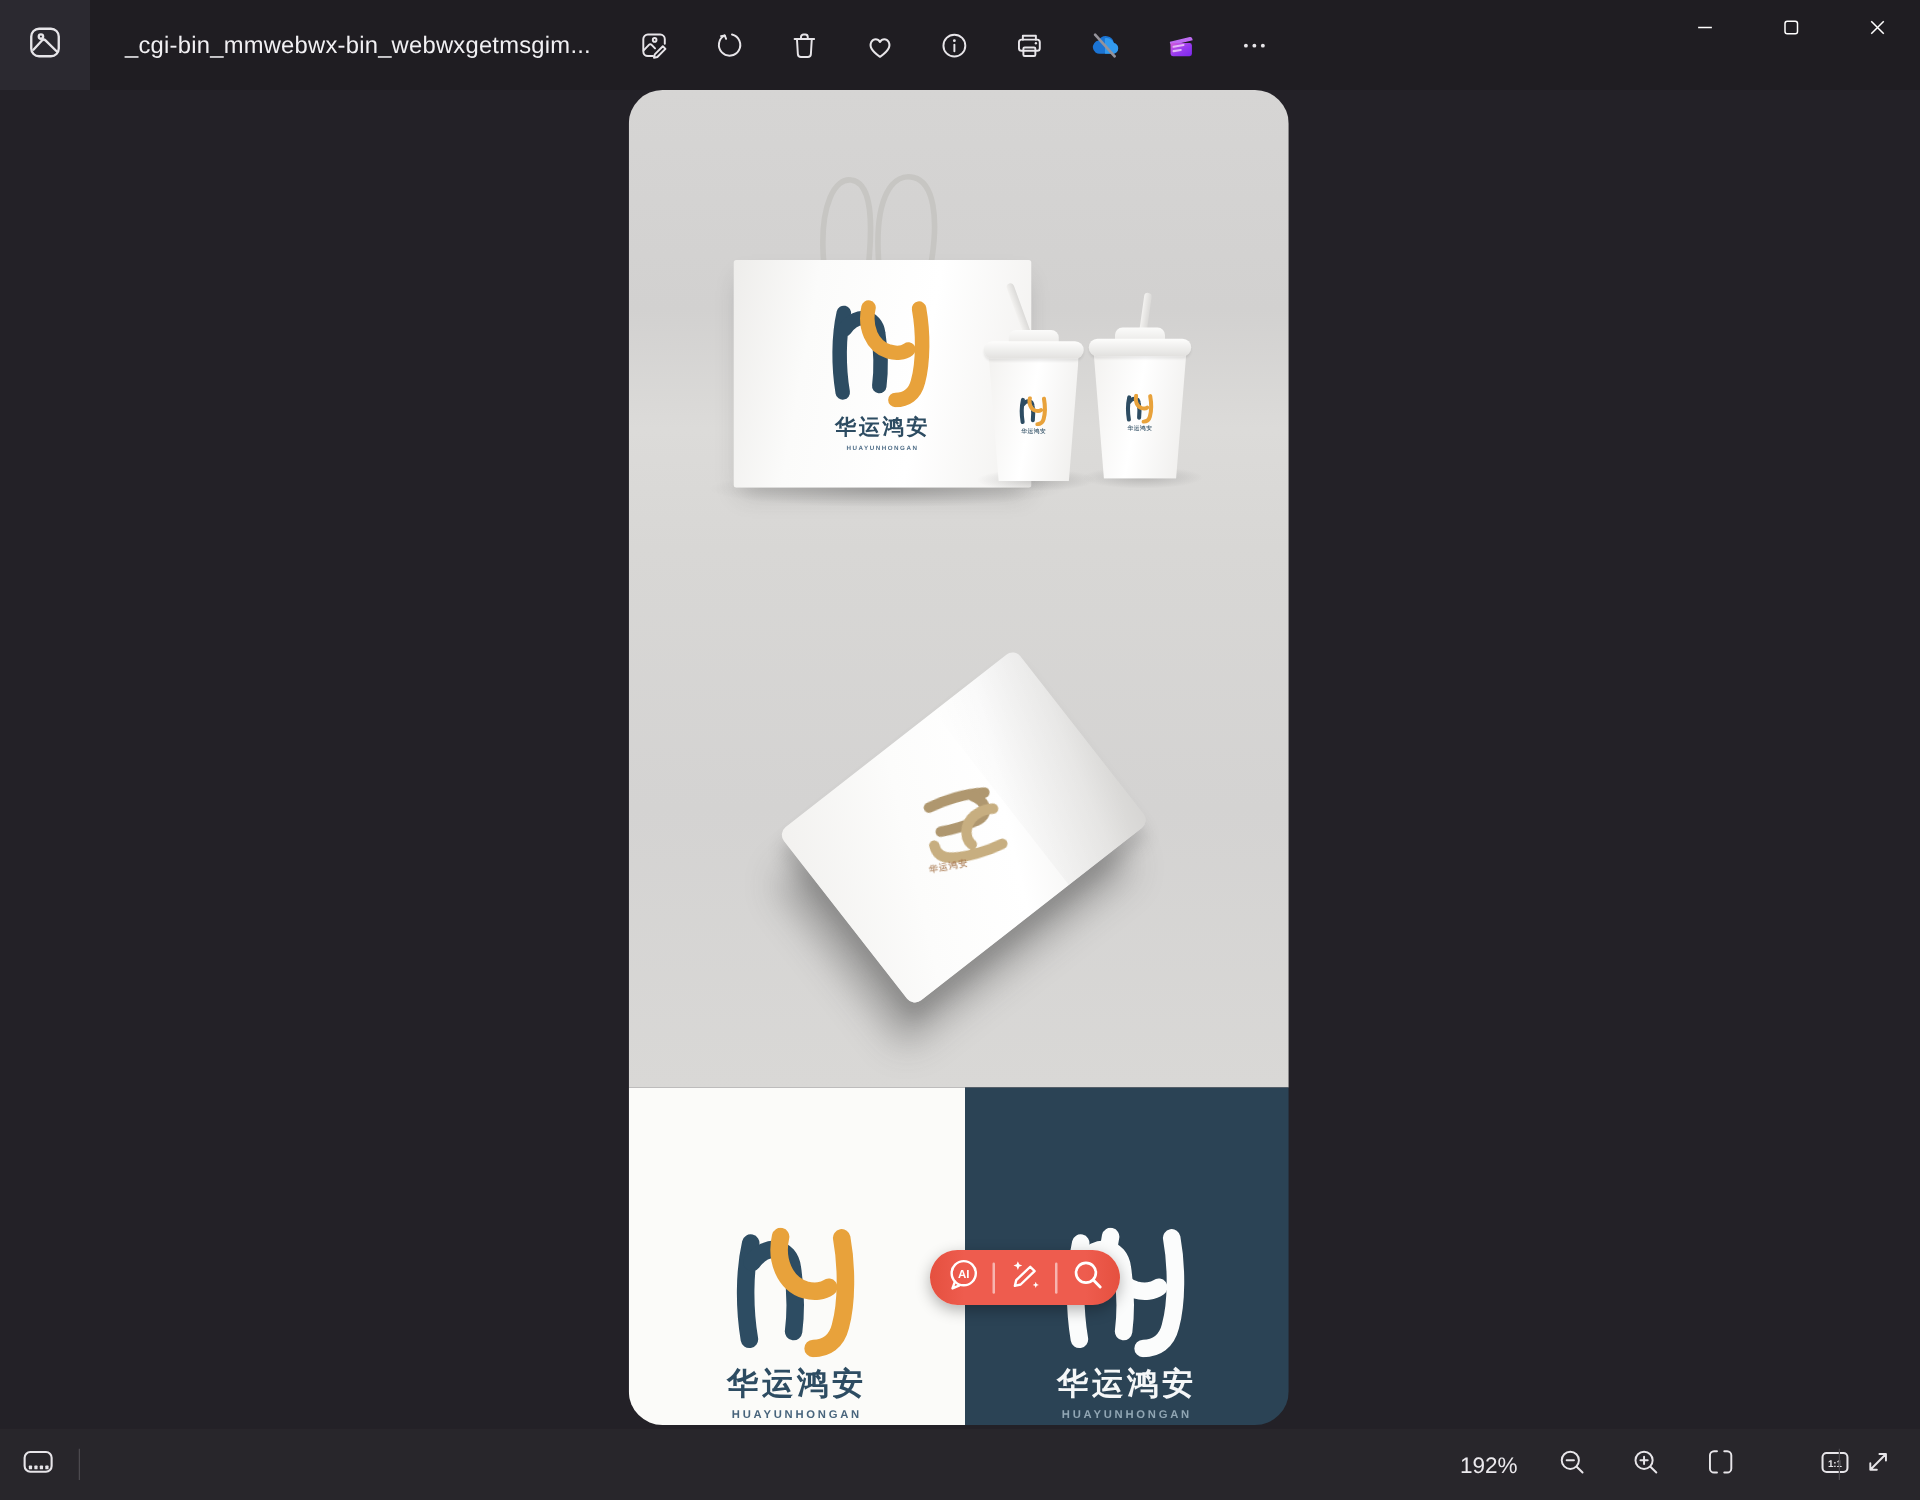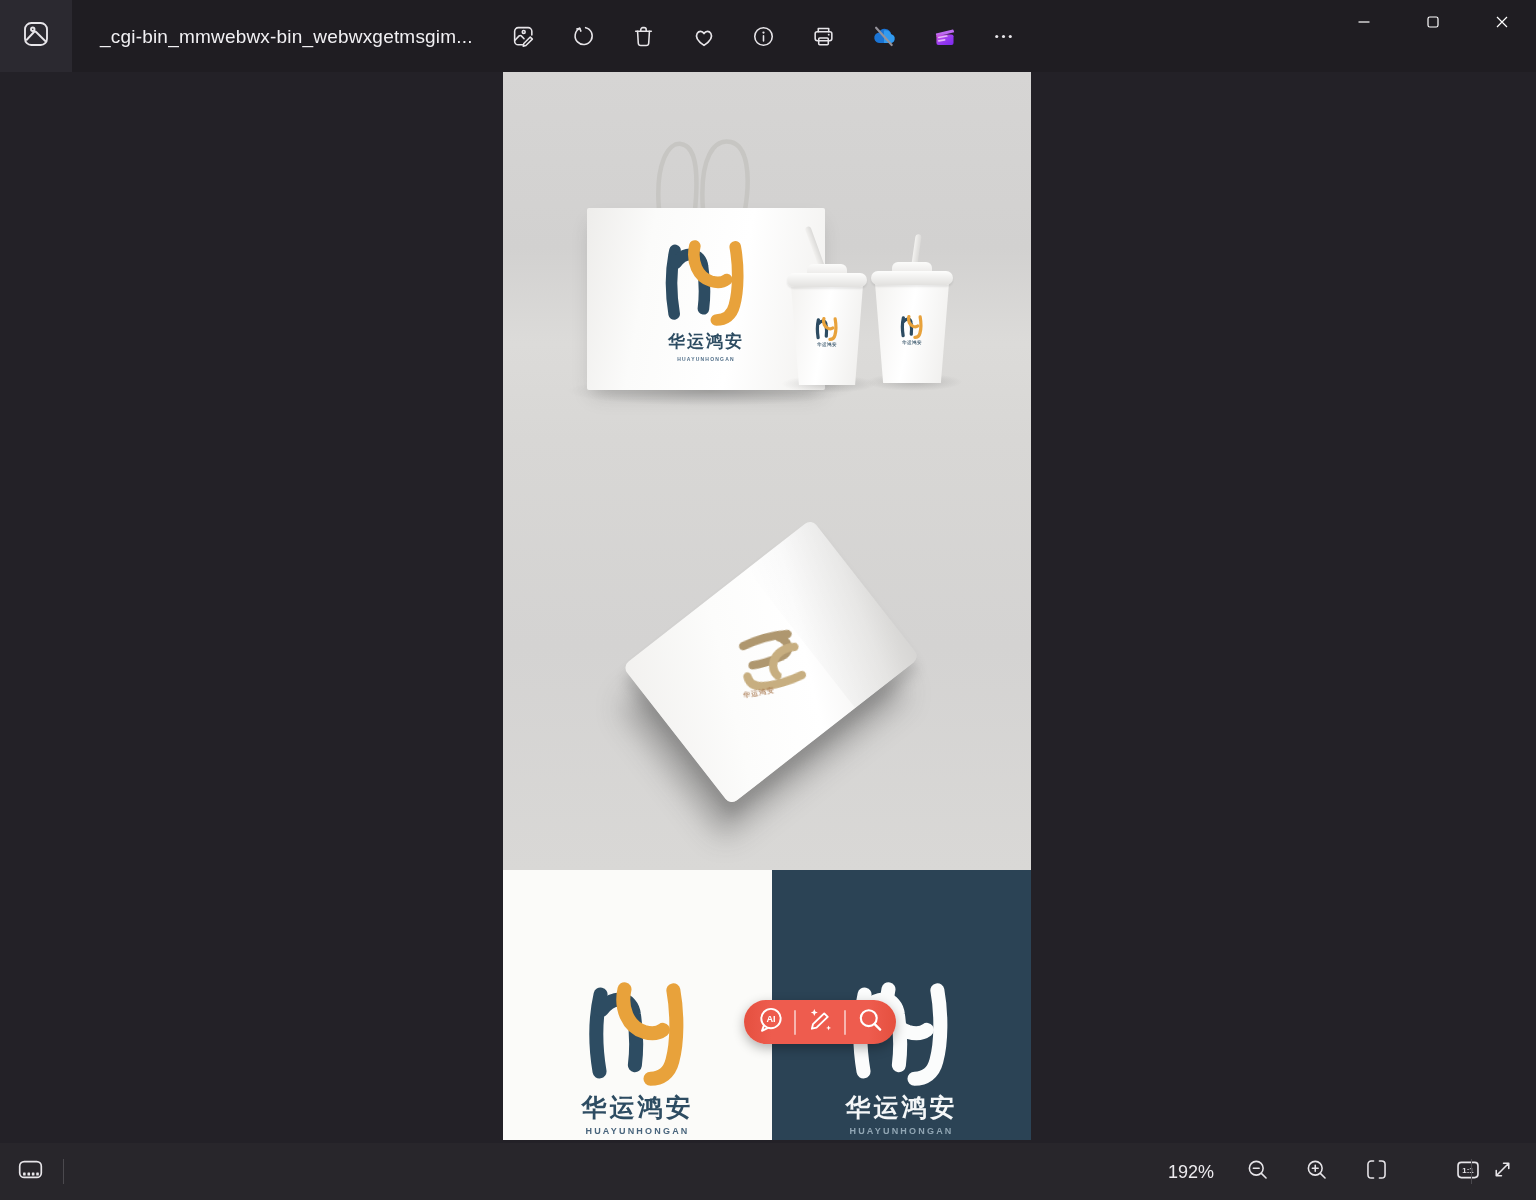--- a/index.html
+++ b/index.html
@@ -14,21 +14,21 @@
   .tbtn{width:41px;height:41px;display:flex;align-items:center;justify-content:center;border-radius:6px;background:transparent;border:none;padding:0;cursor:pointer;}
   .tbtn svg{display:block;}
   .icon-stroke{fill:none;stroke:#e7e5e9;stroke-width:1.5;stroke-linecap:round;stroke-linejoin:round;}
   .icon-fill{fill:#e7e5e9;stroke:none;}
   .win-controls{position:absolute;right:0;top:0;display:flex;height:44px;}
   .wbtn{width:69px;height:44px;display:flex;align-items:center;justify-content:center;background:transparent;border:none;padding:0;cursor:pointer;}
   .wbtn svg{display:block;}
   .wicon{fill:none;stroke:#ffffff;stroke-width:1.2;}
 
   
-  .photo{position:absolute;left:503px;top:72px;width:528px;height:1068px;overflow:hidden;}
+  .photo{position:absolute;left:503px;top:72px;width:528px;height:1068px;overflow:hidden;border-radius:27px;}
   .mockup{position:absolute;left:0;top:0;width:528px;height:798px;
     background:linear-gradient(180deg,#d6d5d4 0%,#d2d1d0 22%,#dcdbd9 34%,#d8d7d5 46%,#d4d3d2 72%,#d9d8d6 100%);}
 
   
   .bag-shadow{position:absolute;left:62px;top:304px;width:290px;height:30px;
     background:radial-gradient(ellipse at center,rgba(40,40,42,.22) 0%,rgba(40,40,42,0) 70%);}
   .bag{position:absolute;left:84px;top:136px;width:238px;height:182px;border-radius:2px;
     background:linear-gradient(100deg,#eeedeb 0%,#fbfbfa 26%,#ffffff 62%,#f1f0ee 100%);
     box-shadow:0 10px 18px -6px rgba(60,60,62,.28);
     display:flex;flex-direction:column;align-items:center;}

